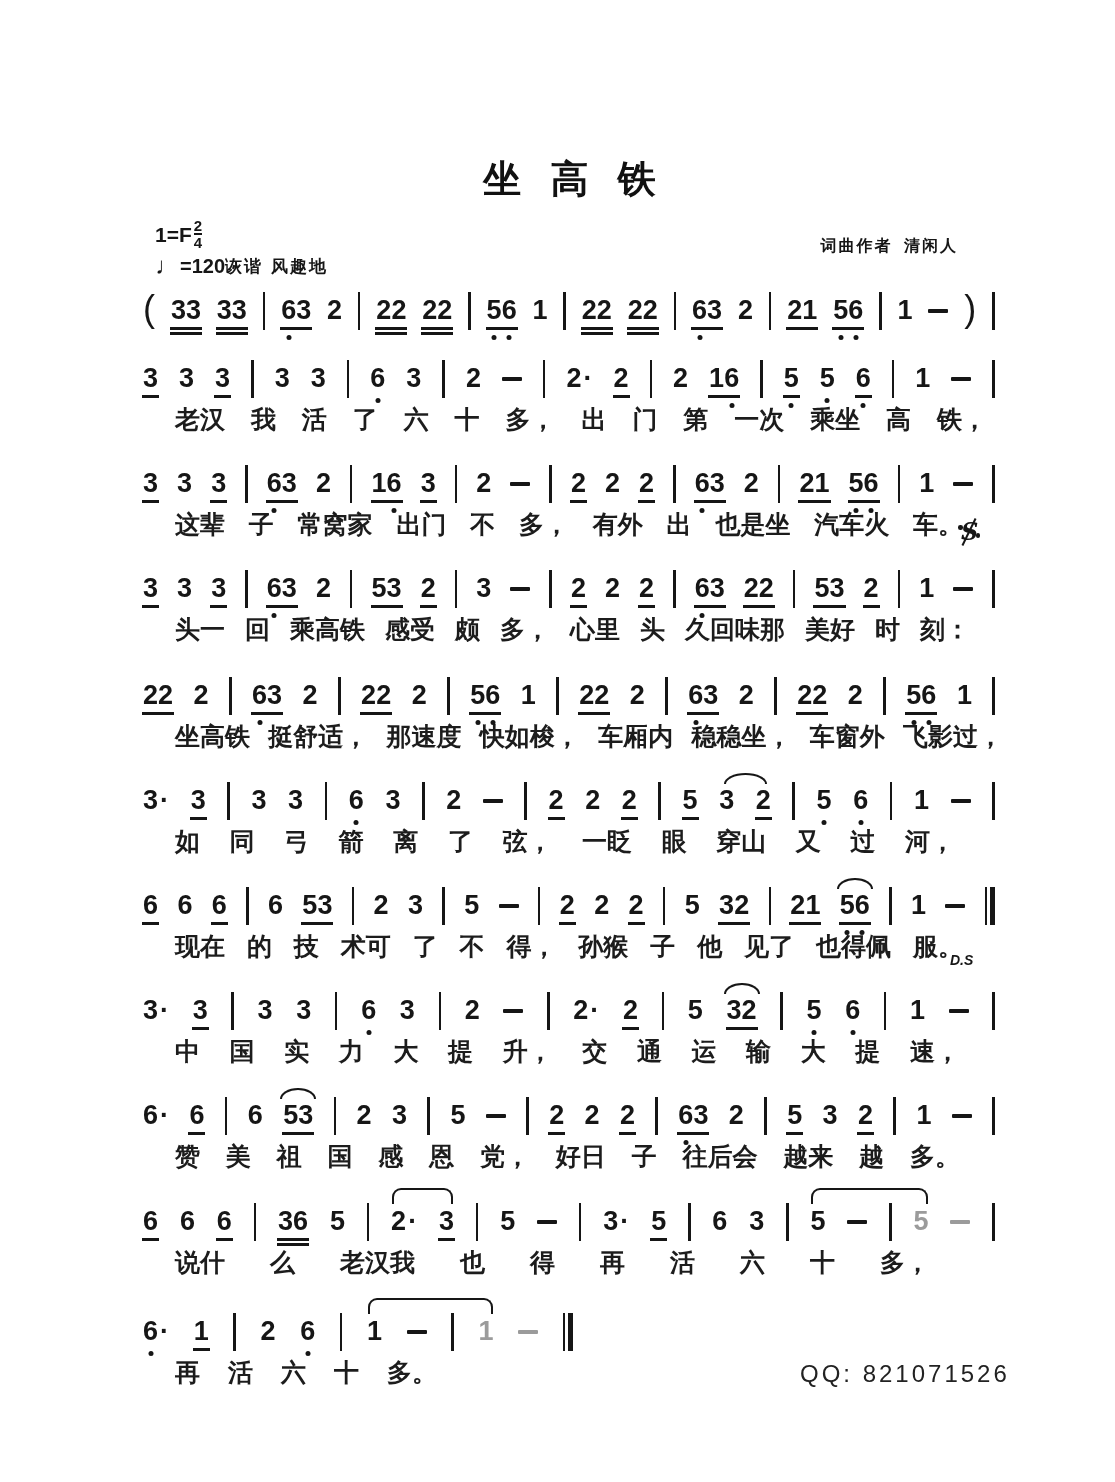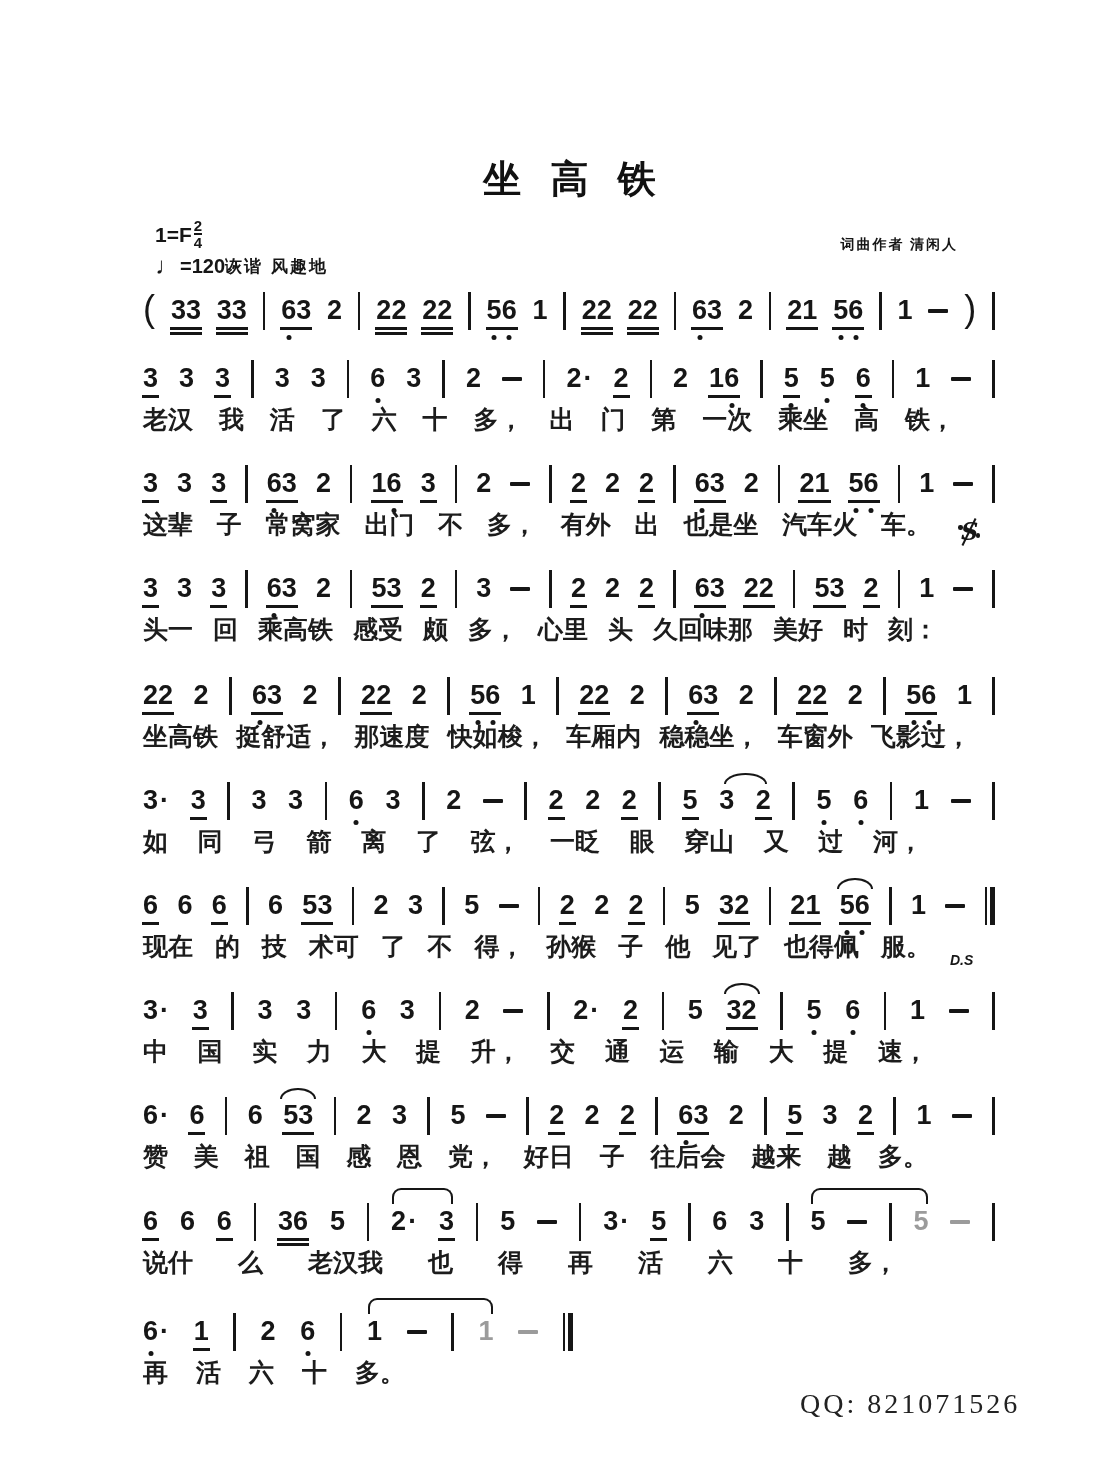--- a/index.html
+++ b/index.html
@@ -20,22 +20,22 @@
   }
   .frac{display:inline-flex;flex-direction:column;margin-left:2px;}
   .frac .fn{display:block;font-size:15px;line-height:15px;text-align:center;font-weight:bold;}
   .frac .fd{display:block;font-size:15px;line-height:16px;text-align:center;font-weight:bold;border-top:2px solid #161616;}
   .tempoblock{
     position:absolute;left:155px;top:252px;display:flex;align-items:center;font-size:20px;font-weight:bold;
   }
   .tempoblock .notechar{font-size:24px;margin-right:1px;}
   .tempoblock .expr{font-size:17px;font-weight:600;font-family:"DejaVu Serif",serif;letter-spacing:2px;}
   .composer{
-    position:absolute;right:157px;top:236px;font-size:14px;font-weight:bold;
-    font-family:Liberation Serif, serif;letter-spacing:2px;
+    position:absolute;right:157px;top:236px;font-size:16px;font-weight:bold;
+    font-family:Liberation Mono, monospace;letter-spacing:2px;
   }
   
   #score{position:absolute;left:143px;top:0;width:860px;height:100%;}
   .system{position:absolute;left:0;}
   .notes-row{
     position:relative;display:flex;justify-content:space-between;align-items:flex-start;
     padding-top:20px;height:28px;
   }
   .tok{position:relative;display:inline-block;font-size:27px;line-height:27px;font-weight:bold;white-space:nowrap;}
   .tok .ch{position:relative;display:inline-block;}
@@ -50,30 +50,30 @@
   .barf i{display:block;width:2.5px;height:38px;background:#161616;}
   .barf i:last-child{width:4.5px;}
   .dash{width:20px;height:3.5px;background:#161616;margin-top:12px;border-radius:1px;flex:none;}
   .dash.gray-dash{background:#9b9b9b;}
   .paren{font-size:36px;line-height:32px;font-weight:normal;margin-top:-4px;}
   .arc{position:absolute;box-sizing:border-box;}
   .arc-round{height:11px;top:6px;border:2.5px solid #161616;border-bottom:none;border-radius:50% 50% 0 0 / 100% 100% 0 0;}
   .arc-square{height:16px;top:0;border:2.5px solid #161616;border-bottom:none;border-radius:9px 9px 0 0;}
   .lyrics-row{
     display:flex;justify-content:space-between;margin-top:10px;
-    font-family:"DejaVu Serif",serif;font-size:25px;font-weight:600;color:#1c1c1c;white-space:nowrap;
+    font-family:"DejaVu Serif",serif;font-size:25px;font-weight:600;color:#1c1c1c;white-space:nowrap;margin-left:32px;
   }
   
   .segno{position:absolute;left:958px;top:518px;width:22px;height:28px;}
   .segno .s{position:absolute;left:3px;top:0;font-family:"DejaVu Serif",serif;font-style:italic;font-weight:bold;font-size:24px;line-height:28px;}
   .segno .slash{position:absolute;left:10px;top:-1px;width:2.2px;height:30px;background:#161616;transform:rotate(26deg);}
   .segno .d1{position:absolute;left:0;top:7px;width:4.5px;height:4.5px;border-radius:50%;background:#161616;}
   .segno .d2{position:absolute;right:0;top:15px;width:4.5px;height:4.5px;border-radius:50%;background:#161616;}
   .ds{position:absolute;left:950px;top:952px;font-family:Liberation Sans, sans-serif;font-style:italic;font-weight:bold;font-size:14px;}
-  .qq{position:absolute;left:800px;top:1388px;font-family:Liberation Serif, serif;font-size:28px;letter-spacing:3px;color:#222;}
+  .qq{position:absolute;left:800px;top:1360px;font-family:Liberation Sans, sans-serif;font-size:24px;letter-spacing:3px;color:#222;}
 </style>
 </head>
 <body>
 
 <div class="page">
 
   <h1 class="title">坐 高 铁</h1>
 
   <div class="keyblock">
     <span>1=F</span>

